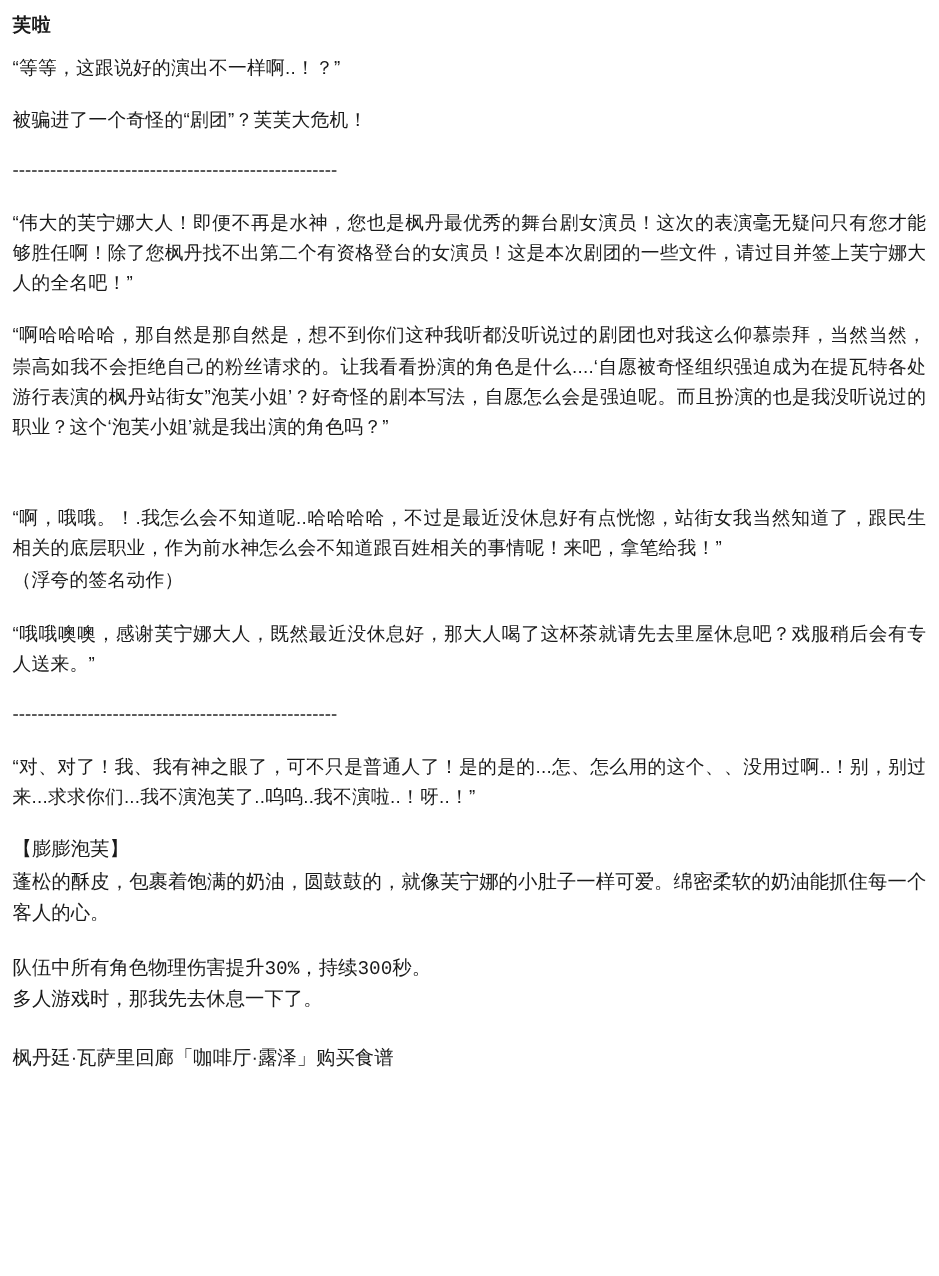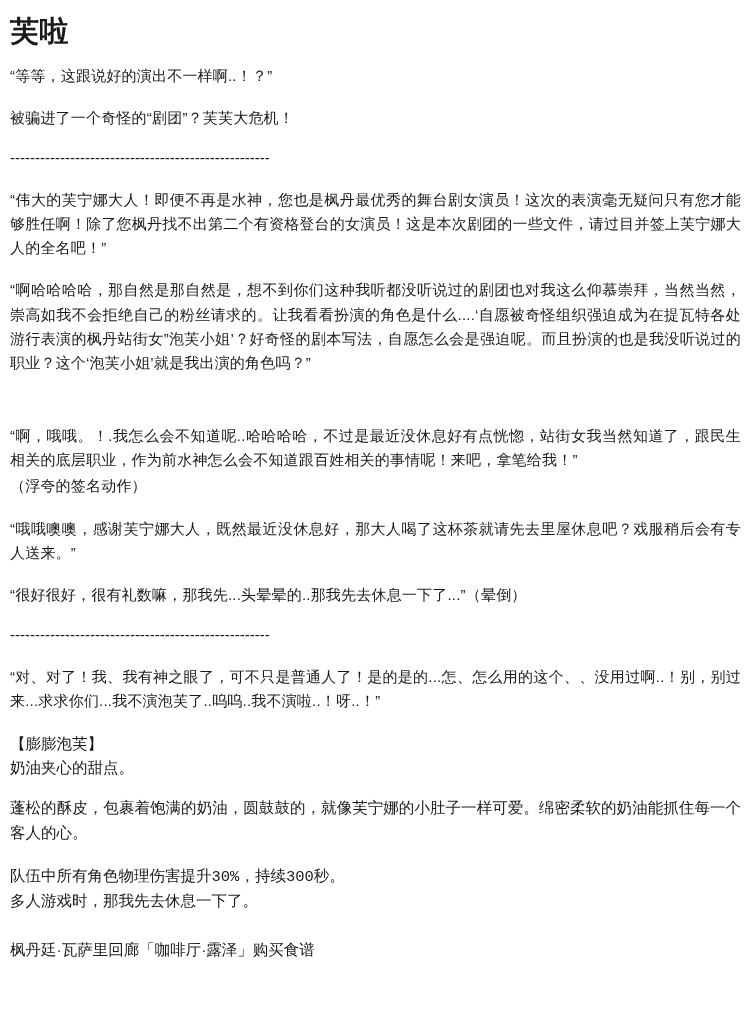--- a/index.html
+++ b/index.html
@@ -12,21 +12,21 @@
     min-height: 1021px;
     font-family: "Liberation Sans", "DejaVu Sans", sans-serif;
     color: #1a1a1a;
   }
   .page {
     width: 751px;
     box-sizing: border-box;
     padding: 8px 10px 14px 10px;
   }
   .title {
-    font-size: 29px;
+    font-size: 15px;
     font-weight: bold;
     line-height: 1.5;
     margin: 2px 0 10px 0;
     letter-spacing: 0.5px;
   }
   .para {
     font-size: 15px;
     line-height: 1.62;
     margin: 0 0 18px 0;
     text-align: justify;
@@ -90,28 +90,26 @@
   <p class="para">“等等，这跟说好的演出不一样啊..！？”</p>
   <p class="para">被骗进了一个奇怪的“剧团”？芙芙大危机！</p>
 
   <div class="divider">----------------------------------------------------</div>
 
   <p class="para">“伟大的芙宁娜大人！即便不再是水神，您也是枫丹最优秀的舞台剧女演员！这次的表演毫无疑问只有您才能够胜任啊！除了您枫丹找不出第二个有资格登台的女演员！这是本次剧团的一些文件，请过目并签上芙宁娜大人的全名吧！”</p>
   <p class="para">“啊哈哈哈哈，那自然是那自然是，想不到你们这种我听都没听说过的剧团也对我这么仰慕崇拜，当然当然，崇高如我不会拒绝自己的粉丝请求的。让我看看扮演的角色是什么....‘自愿被奇怪组织强迫成为在提瓦特各处游行表演的枫丹站街女”泡芙小姐’？好奇怪的剧本写法，自愿怎么会是强迫呢。而且扮演的也是我没听说过的职业？这个‘泡芙小姐’就是我出演的角色吗？”</p>
   <p class="para tight">“啊，哦哦。！.我怎么会不知道呢..哈哈哈哈，不过是最近没休息好有点恍惚，站街女我当然知道了，跟民生相关的底层职业，作为前水神怎么会不知道跟百姓相关的事情呢！来吧，拿笔给我！”</p>
   <p class="para">（浮夸的签名动作）</p>
   <p class="para">“哦哦噢噢，感谢芙宁娜大人，既然最近没休息好，那大人喝了这杯茶就请先去里屋休息吧？戏服稍后会有专人送来。”</p>
-  <p class="para">“很好很好，很有礼数嘛，那我先...头晕晕的..那我先去休息一下了...”（晕倒）</p>
 
   <div class="divider">----------------------------------------------------</div>
 
   <p class="para">“对、对了！我、我有神之眼了，可不只是普通人了！是的是的...怎、怎么用的这个、、没用过啊..！别，别过来...求求你们...我不演泡芙了..呜呜..我不演啦..！呀..！”</p>
 
   <div class="item-block">
     <p class="item-name">【膨膨泡芙】</p>
-    <p class="item-sub">奶油夹心的甜点。</p>
     <p class="item-desc">蓬松的酥皮，包裹着饱满的奶油，圆鼓鼓的，就像芙宁娜的小肚子一样可爱。绵密柔软的奶油能抓住每一个客人的心。</p>
     <p class="effect-line">队伍中所有角色物理伤害提升30%，持续300秒。</p>
     <p class="effect-line last">多人游戏时，那我先去休息一下了。</p>
     <p class="source">枫丹廷·瓦萨里回廊「咖啡厅·露泽」购买食谱</p>
   </div>
 
 </div>
 
 </body></html>

